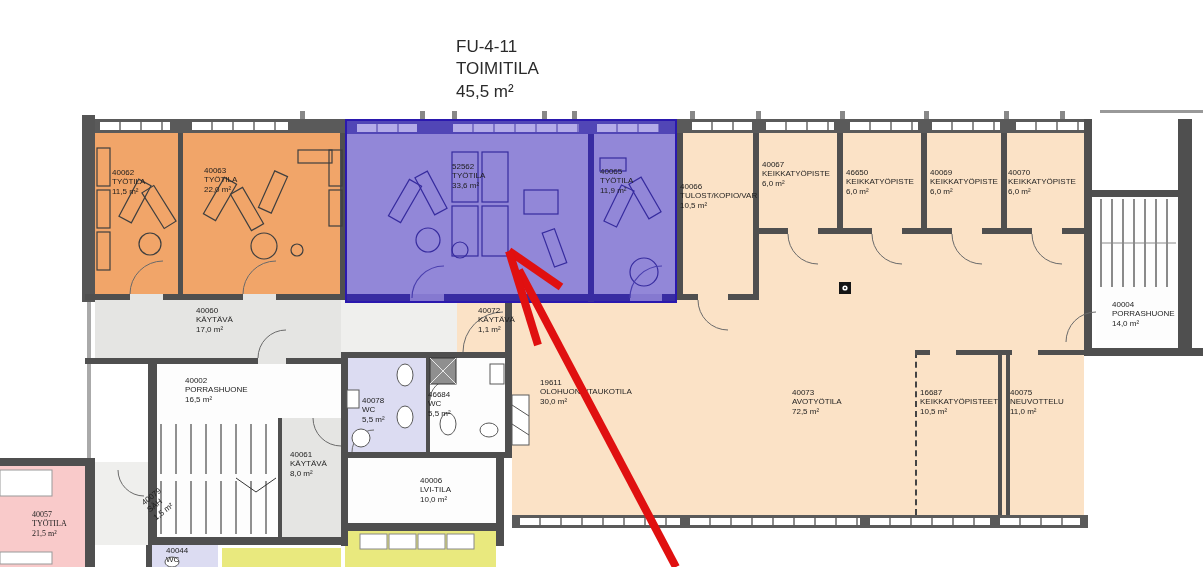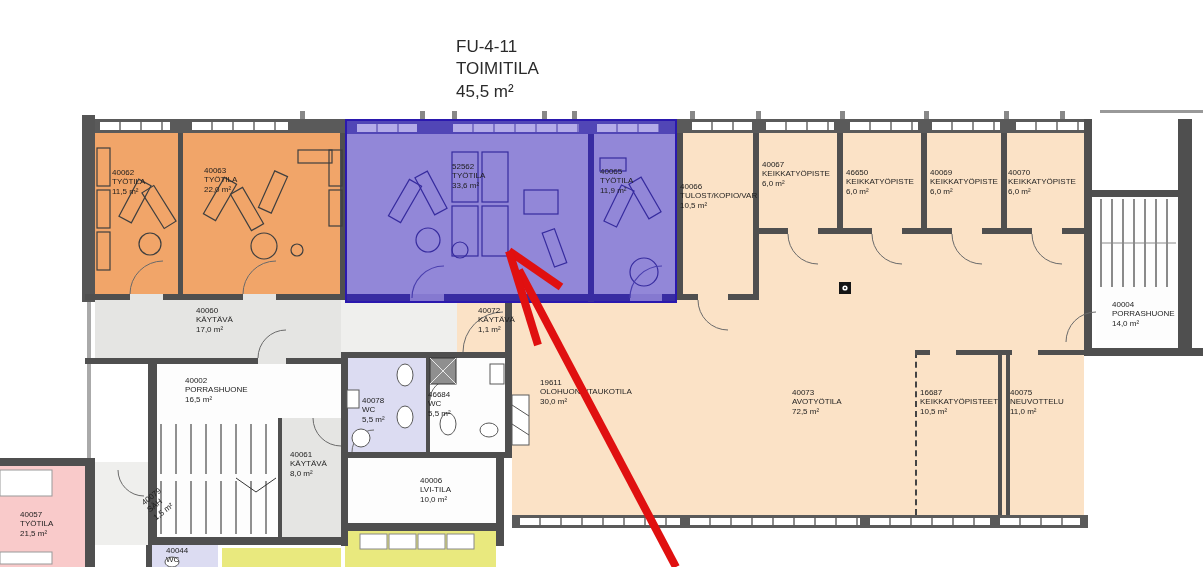--- a/index.html
+++ b/index.html
@@ -340,21 +340,21 @@
     <div class="lbl" style="left: 420px; top: 476px;">
       <span>40006</span>
       <span>LVI-TILA</span>
       <span>10,0 m²</span>
     </div>
     <div class="lbl rot" style="left: 140px; top: 500px;">
       <span>40079</span>
       <span>SÄH</span>
       <span>1,5 m²</span>
     </div>
-    <div class="lbl" style="left: 20px; top: 510px;">
+    <div class="lbl" style="left: 32px; top: 510px; font-family: Liberation Serif, serif;">
       <span>40057</span>
       <span>TYÖTILA</span>
       <span>21,5 m²</span>
     </div>
     <div class="lbl" style="left: 166px; top: 546px;">
       <span>40044</span>
       <span>WC</span>
       <span></span>
     </div>
   </div>

